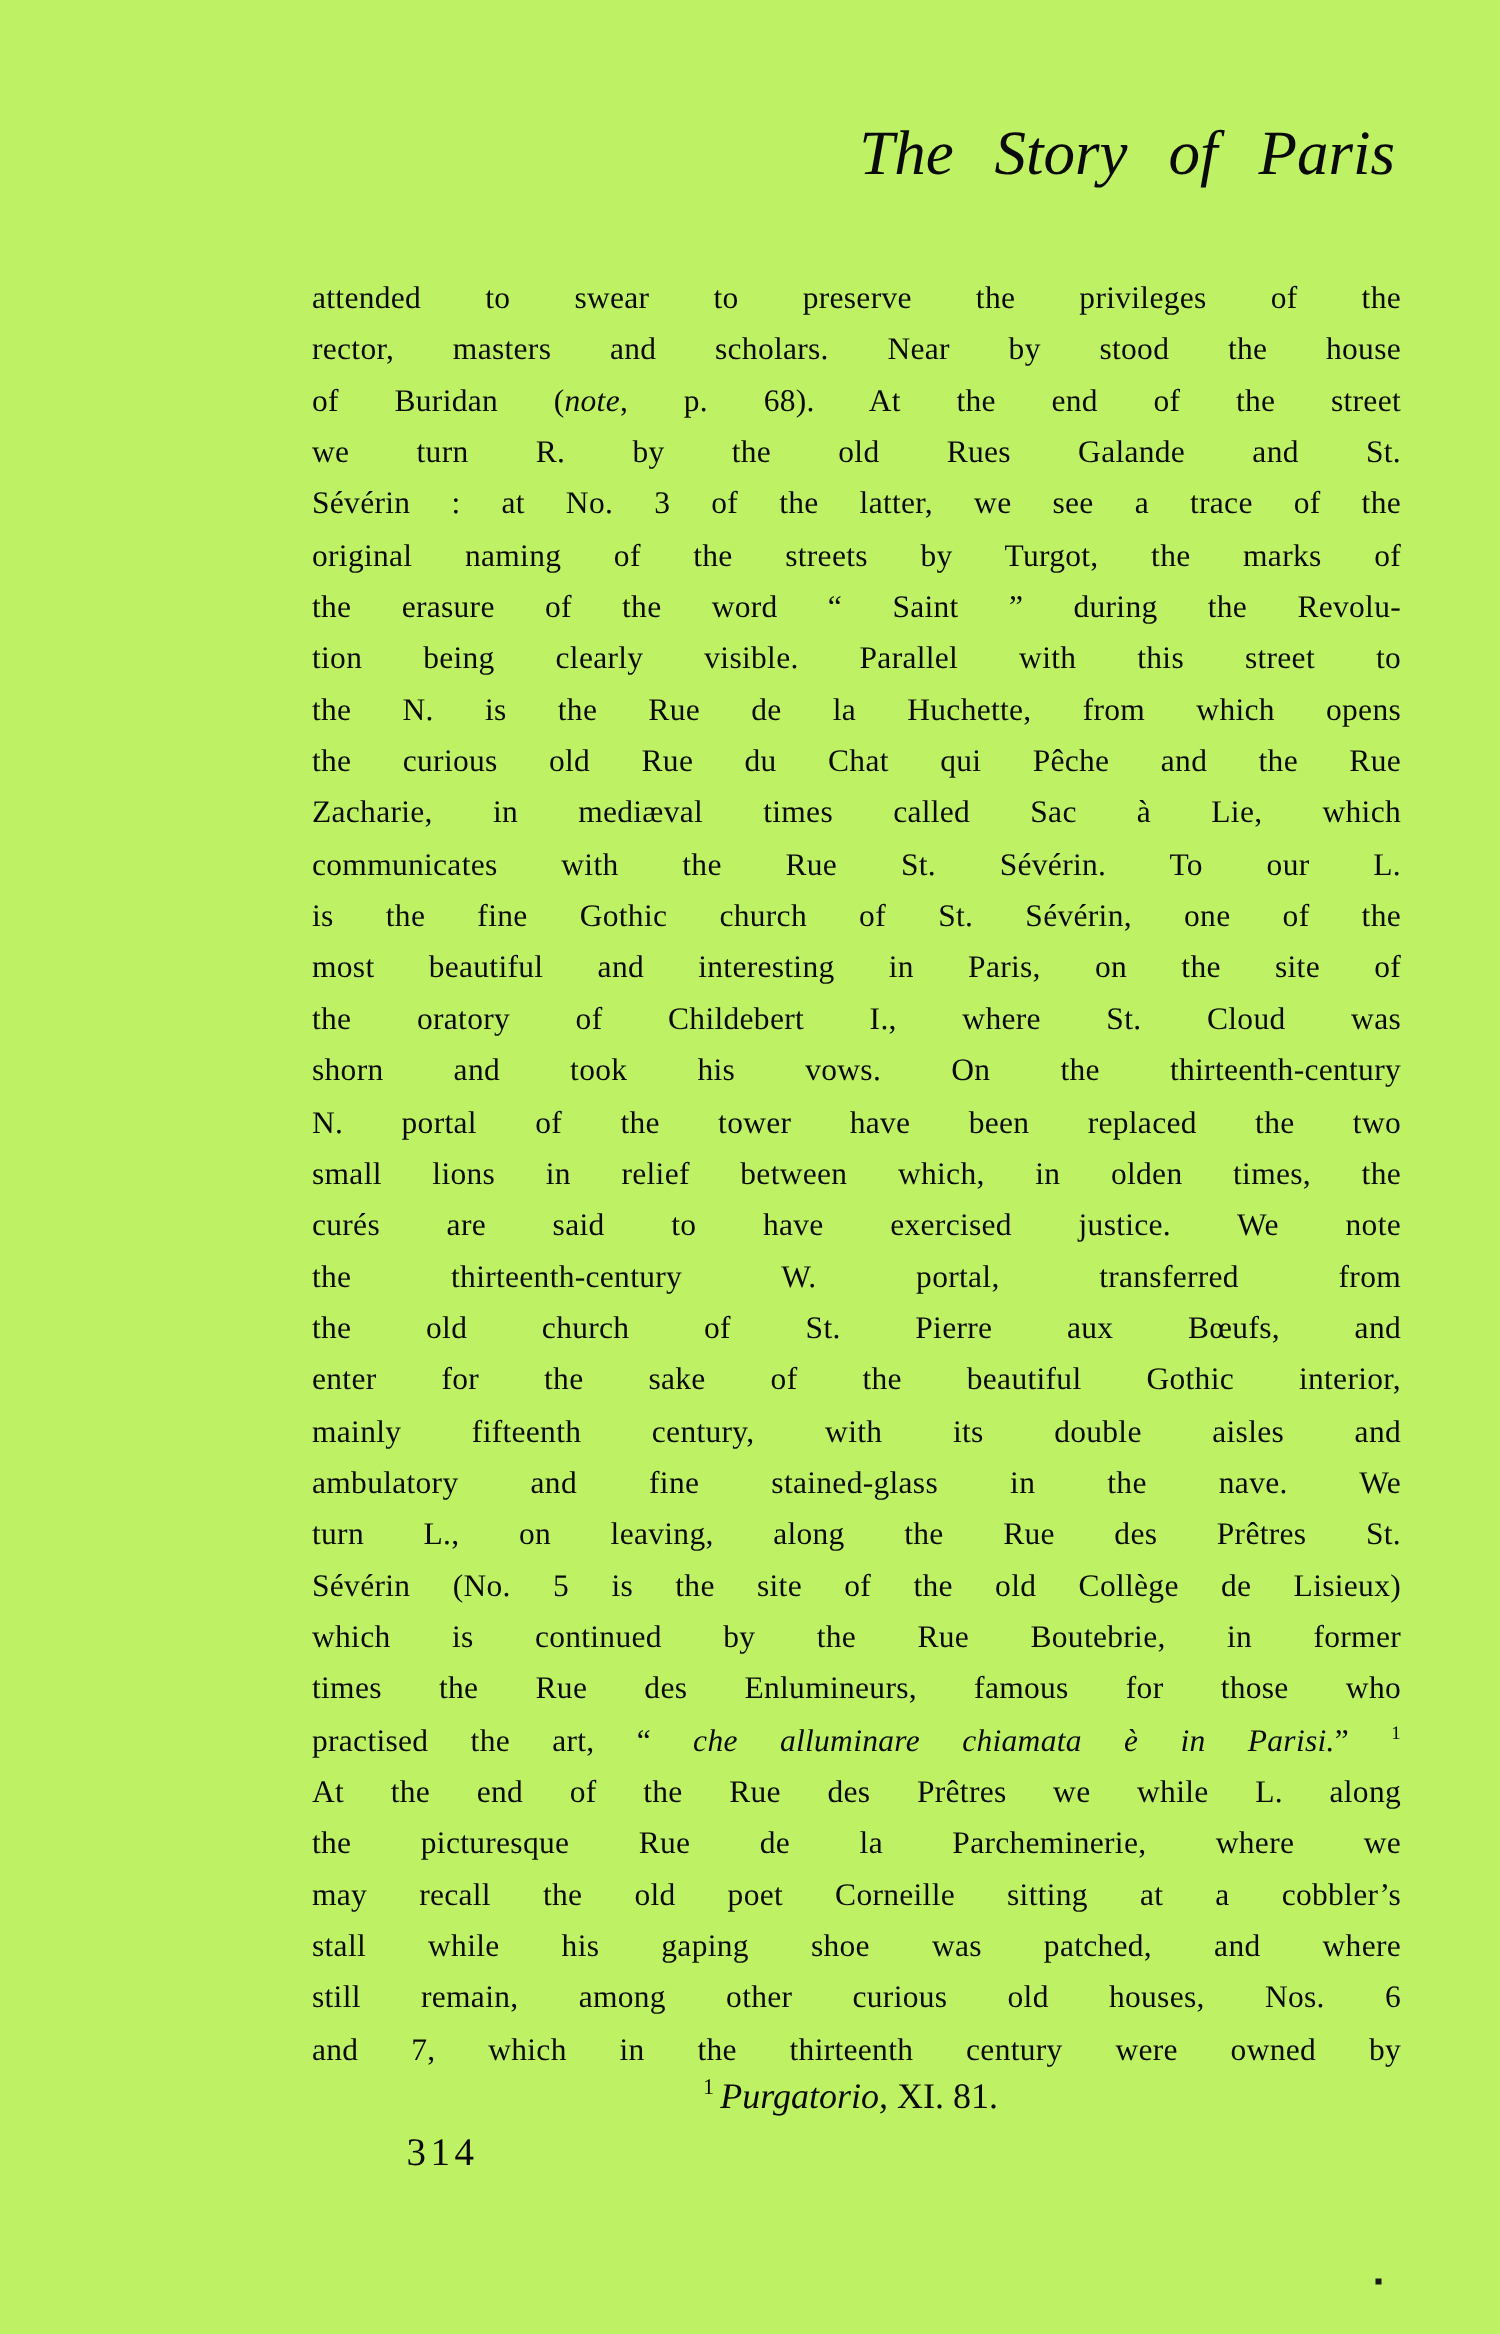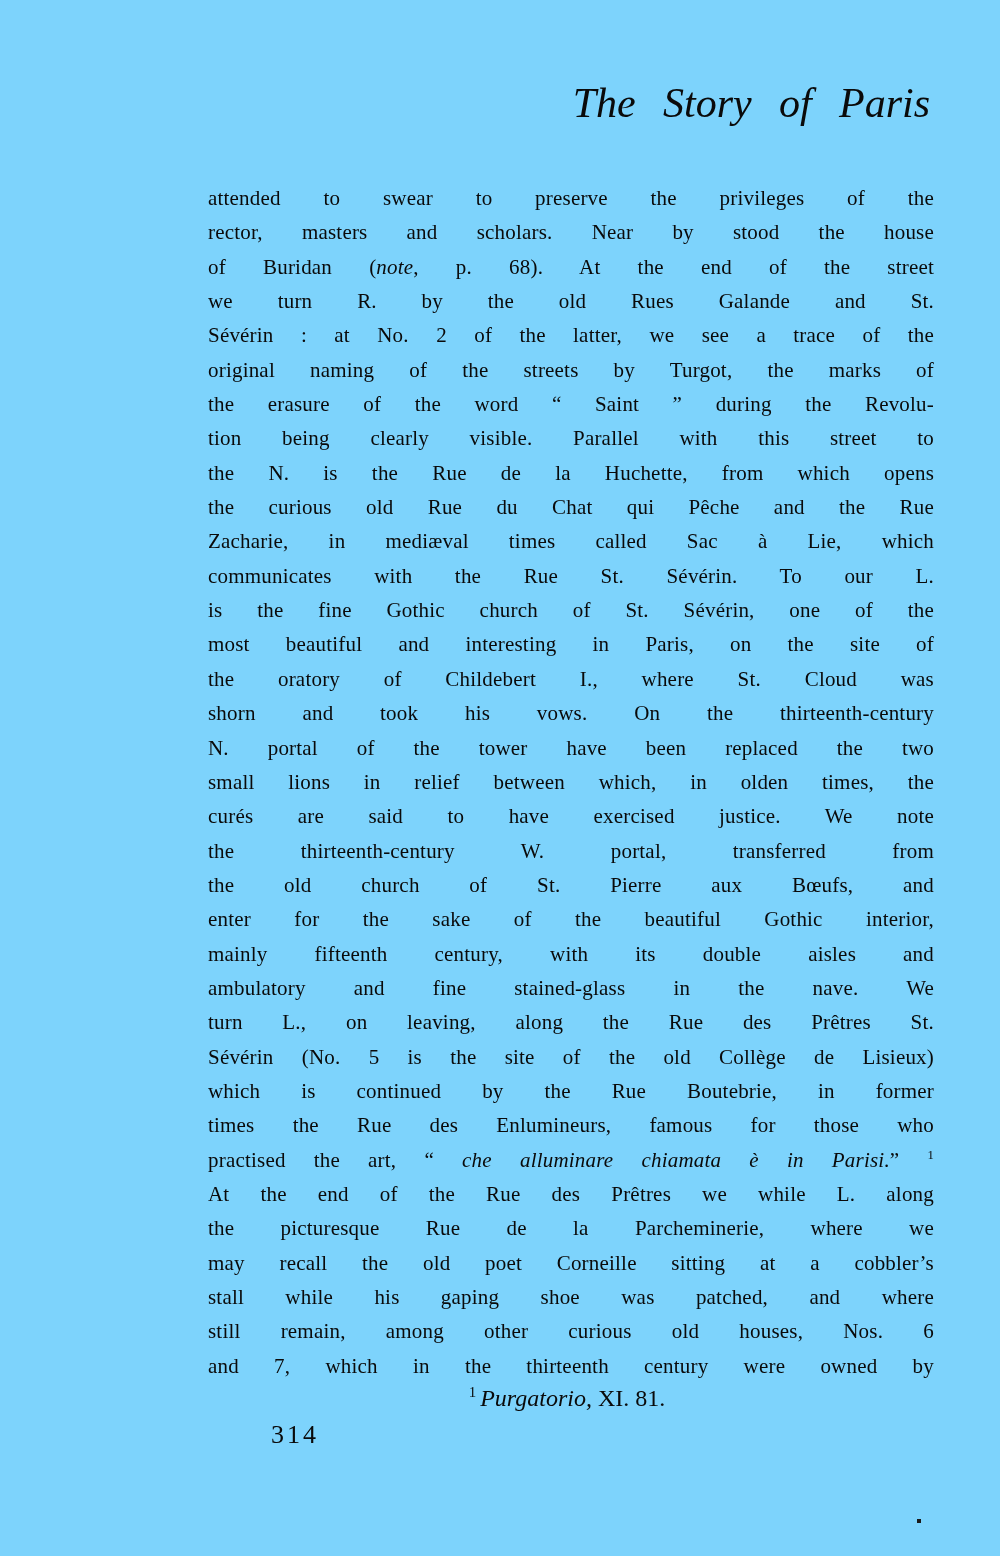--- a/index.html
+++ b/index.html
@@ -4,21 +4,21 @@
 <style>
   html, body {
     margin: 0;
     padding: 0;
     background: #ffffff;
   }
   .page {
     position: relative;
     width: 1000px;
     height: 1556px;
-    background: #7dd3fc;
+    background: #bef264;
     color: #0a0a0a;
     font-family: "Liberation Serif", serif;
     overflow: hidden;
   }
   .running-header {
     position: absolute;
     left: 208px;
     right: 70px;
     top: 80px;
     text-align: right;
@@ -86,21 +86,21 @@
 
 <div class="page">
 
   <div class="running-header">The Story of Paris</div>
 
   <div class="body-text">
       <div class="line"><span>attended to swear to preserve the privileges of the</span></div>
       <div class="line"><span>rector, masters and scholars.  Near by stood the house</span></div>
       <div class="line"><span>of Buridan (</span><span class="it">note</span><span>, p. 68).  At the end of the street</span></div>
       <div class="line"><span>we turn R. by the old Rues Galande and St.</span></div>
-      <div class="line"><span>Sévérin : at No. 2 of the latter, we see a trace of the</span></div>
+      <div class="line"><span>Sévérin : at No. 3 of the latter, we see a trace of the</span></div>
       <div class="line"><span>original naming of the streets by Turgot, the marks of</span></div>
       <div class="line"><span>the erasure of the word “ Saint ” during the Revolu-</span></div>
       <div class="line"><span>tion being clearly visible.  Parallel with this street to</span></div>
       <div class="line"><span>the N. is the Rue de la Huchette, from which opens</span></div>
       <div class="line"><span>the curious old Rue du Chat qui Pêche and the Rue</span></div>
       <div class="line"><span>Zacharie, in mediæval times called Sac à Lie, which</span></div>
       <div class="line"><span>communicates with the Rue St. Sévérin.  To our L.</span></div>
       <div class="line"><span>is the fine Gothic church of St. Sévérin, one of the</span></div>
       <div class="line"><span>most beautiful and interesting in Paris, on the site of</span></div>
       <div class="line"><span>the oratory of Childebert I., where St. Cloud was</span></div>

